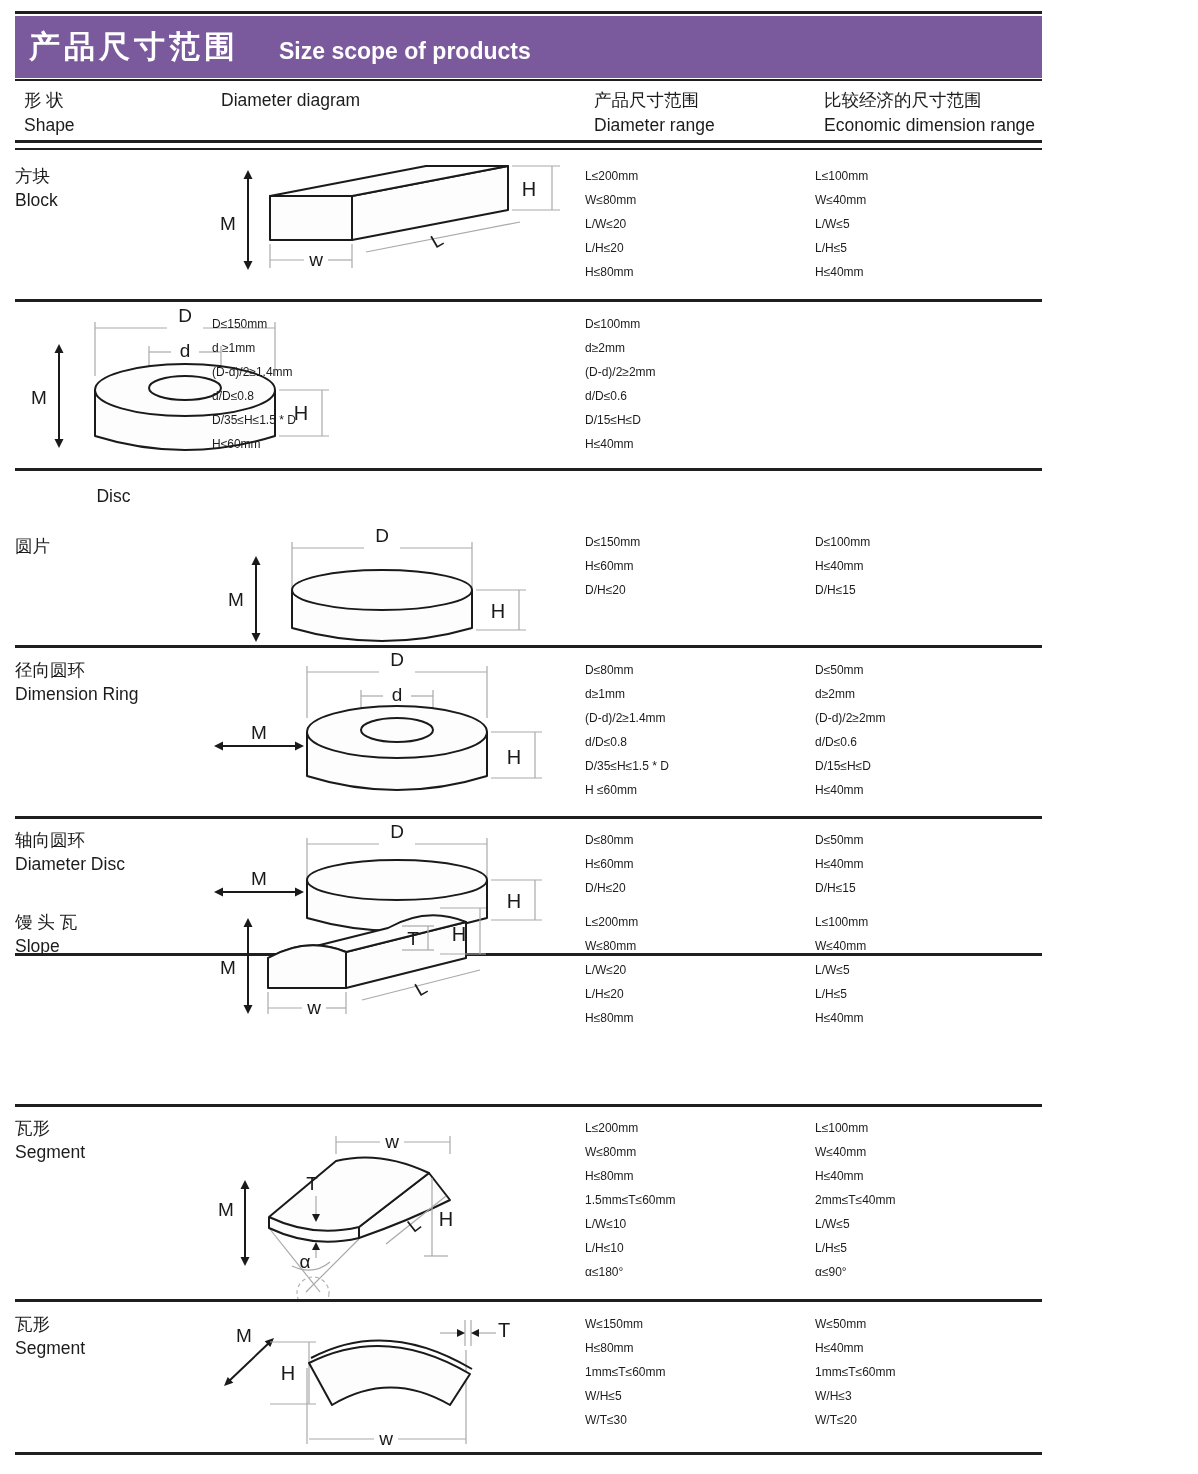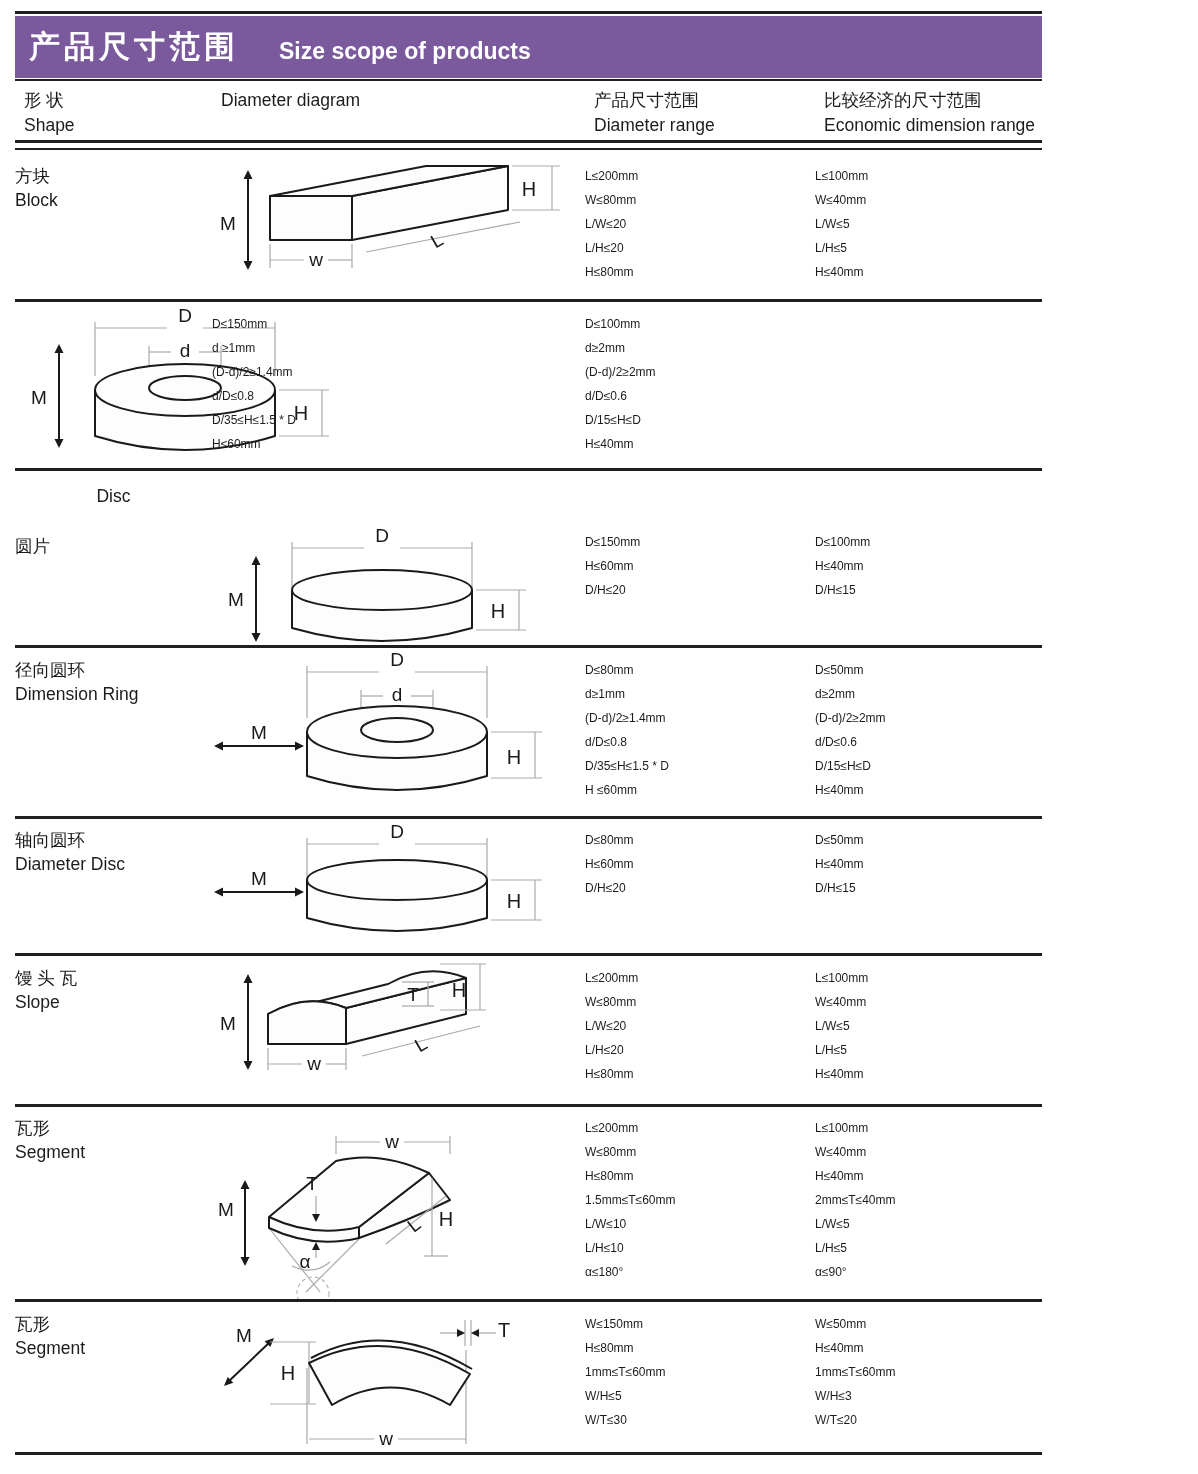--- a/index.html
+++ b/index.html
@@ -254,21 +254,21 @@
   </div>
   <div class="cell range">D≤80mm
 H≤60mm
 D/H≤20</div>
   <div class="cell range">D≤50mm
 H≤40mm
 D/H≤15</div>
 </section>
 <div class="rule" style="top:953px"></div>
 
-<section class="row" style="top:960px;height:144px">
+<section class="row" style="top:904px;height:144px">
   <div class="cell shape">
     <div>馒 头 瓦</div>
     <div>Slope</div>
   </div>
   <div class="cell diagram">
     <svg width="373" height="144" viewBox="0 0 373 144">
       <line class="sline" x1="36" y1="22" x2="36" y2="102" stroke-width="1.6"></line>
       <polygon class="ah" points="36,14 31.5,23 40.5,23"></polygon>
         <polygon class="ah" points="36,110 31.5,101 40.5,101"></polygon>
       <polygon class="sfill" points="134,48 254,18 254,54 134,84"></polygon>

